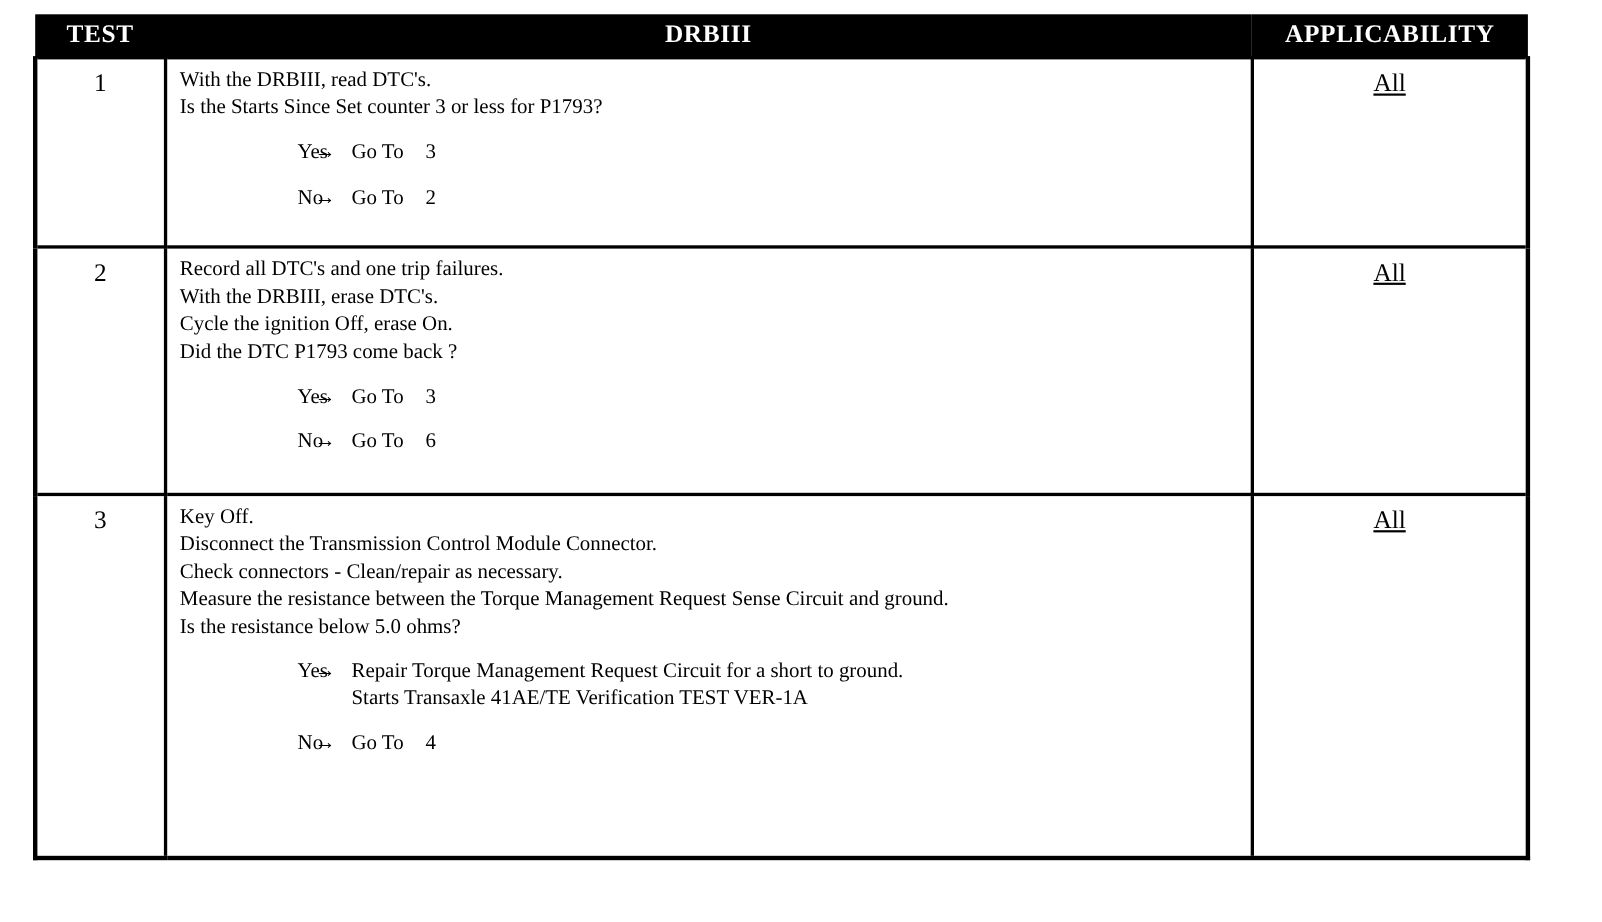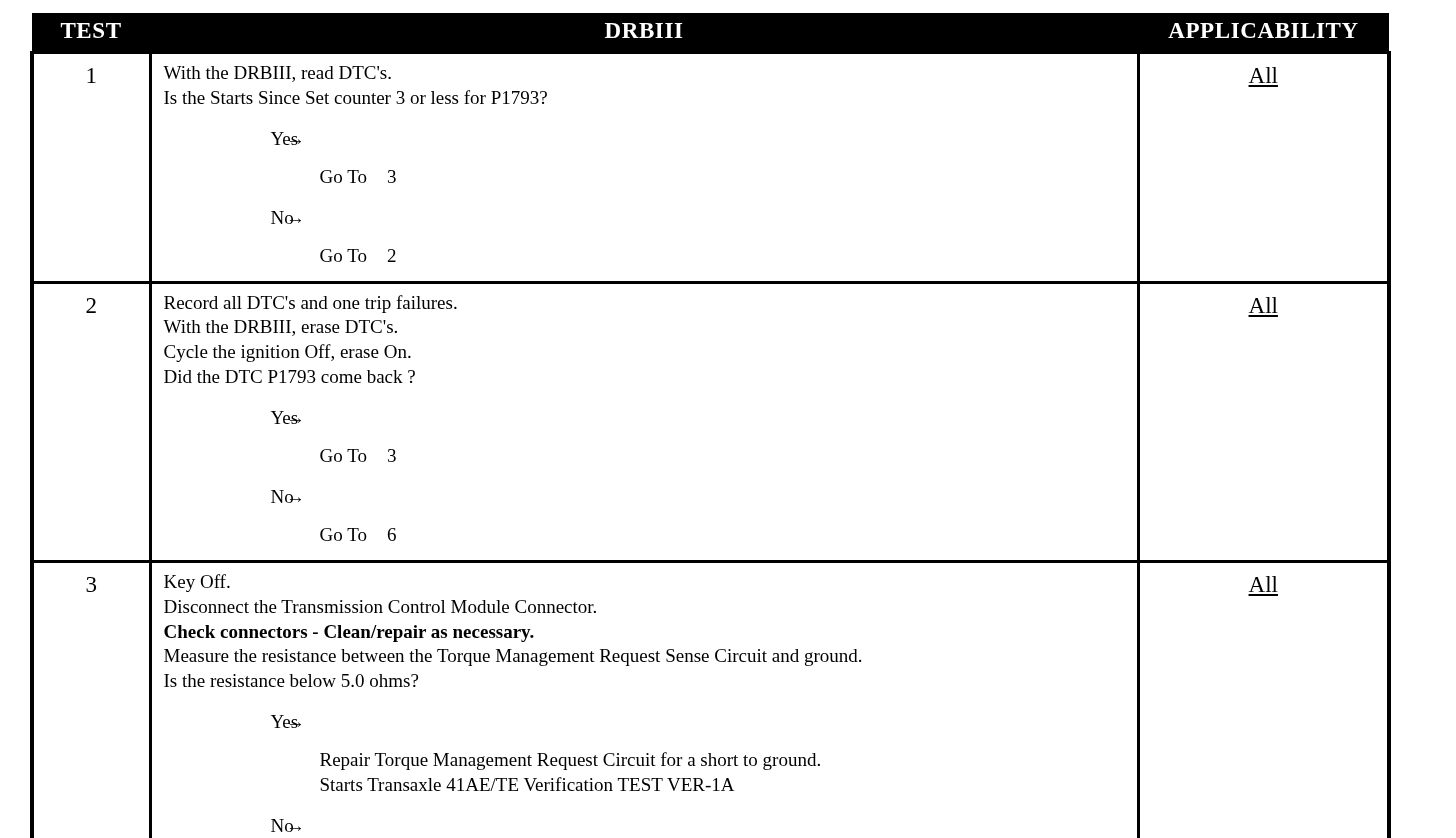--- a/index.html
+++ b/index.html
@@ -77,21 +77,21 @@
   tbody tr:first-child td { border-top-width: 3px; }
   tbody tr:last-child  td { border-bottom-width: 4px; }
   tbody td:first-child { border-left-width: 4px; }
   tbody td:last-child  { border-right-width: 4px; text-decoration: underline; }
 
   
   .stmt {
     white-space: pre-wrap;
   }
   .stmt.bold {
-    font-weight: bold;
+    font-weight: normal;
   }
 
   .branches {
     margin-top: 16px;
   }
   .branch {
     display: flex;
     align-items: flex-start;
     margin-bottom: 16px;
   }
@@ -103,21 +103,20 @@
     box-sizing: border-box;
     flex: 0 0 auto;
   }
   .branch-arrow {
     width: 48px;
     flex: 0 0 auto;
     text-align: center;
   }
   .branch-result {
     flex: 1 1 auto;
-    margin-top: 38px;
   }
   .branch-result .res-line {
     display: block;
   }
   .goto-target {
     display: inline-block;
     padding-left: 20px;
   }
 
   

